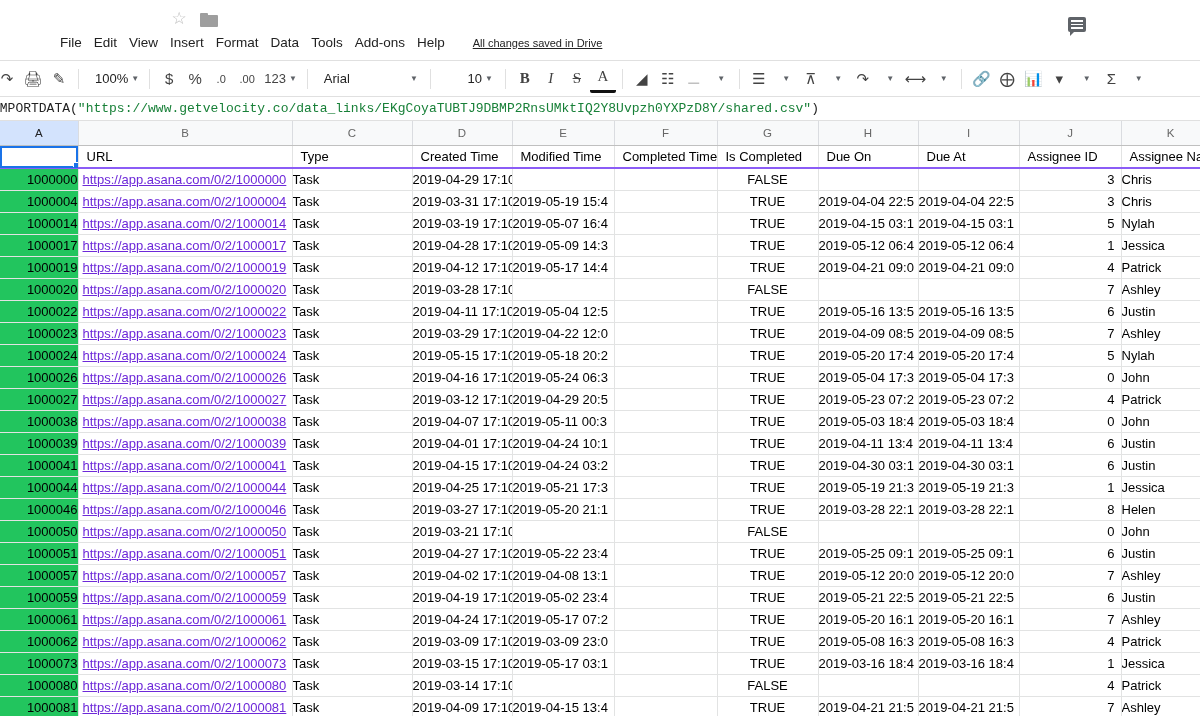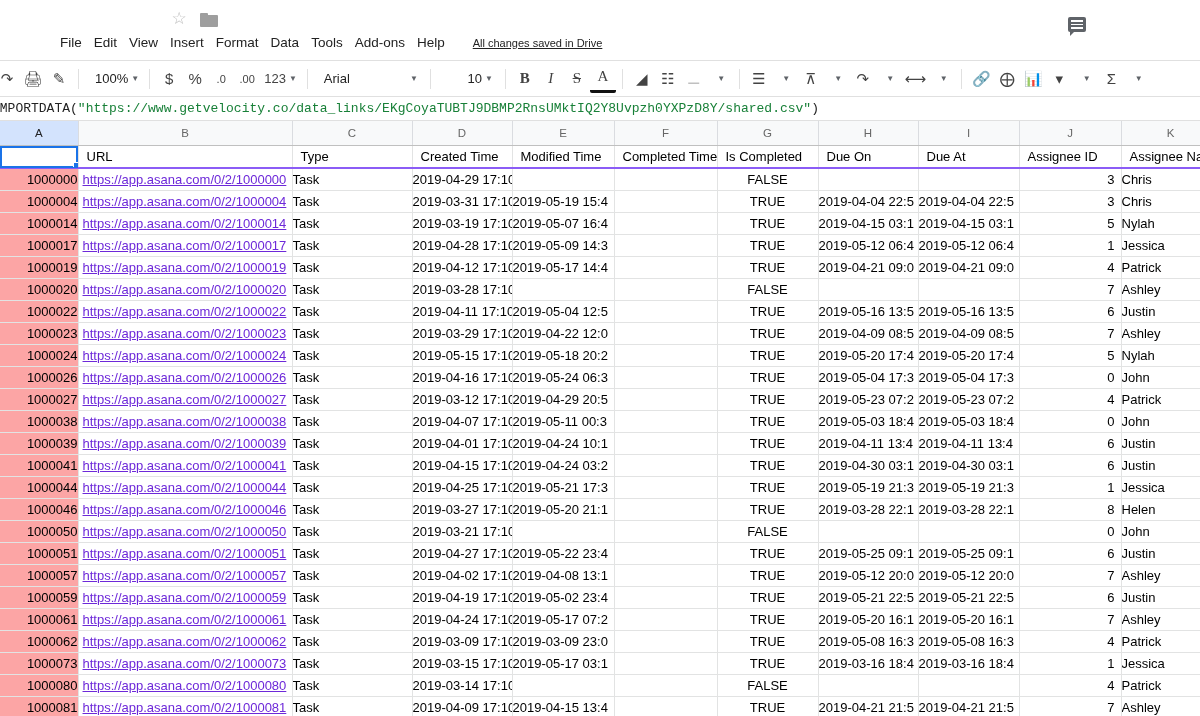--- a/index.html
+++ b/index.html
@@ -287,21 +287,21 @@
     border-right: 1px solid #dadce0;
     border-bottom: 1px solid #c0c0c0;
     cursor: pointer;
   }
   tr.colhead th.selcol {
     background: #d3e3fd;
     color: #202124;
   }
   
   td.rowhead {
-    background: #fca5a5;
+    background: #22c55e;
     color: #000;
     text-align: right;
     padding-right: 7px;
     font-size: 13px;
     border-right: 1px solid #e2e3e3;
     cursor: pointer;
   }
   td.cell { padding: 0 4px; }
   td.cell.num { text-align: right; padding-right: 6px; }
   td.cell.ctr { text-align: center; }

